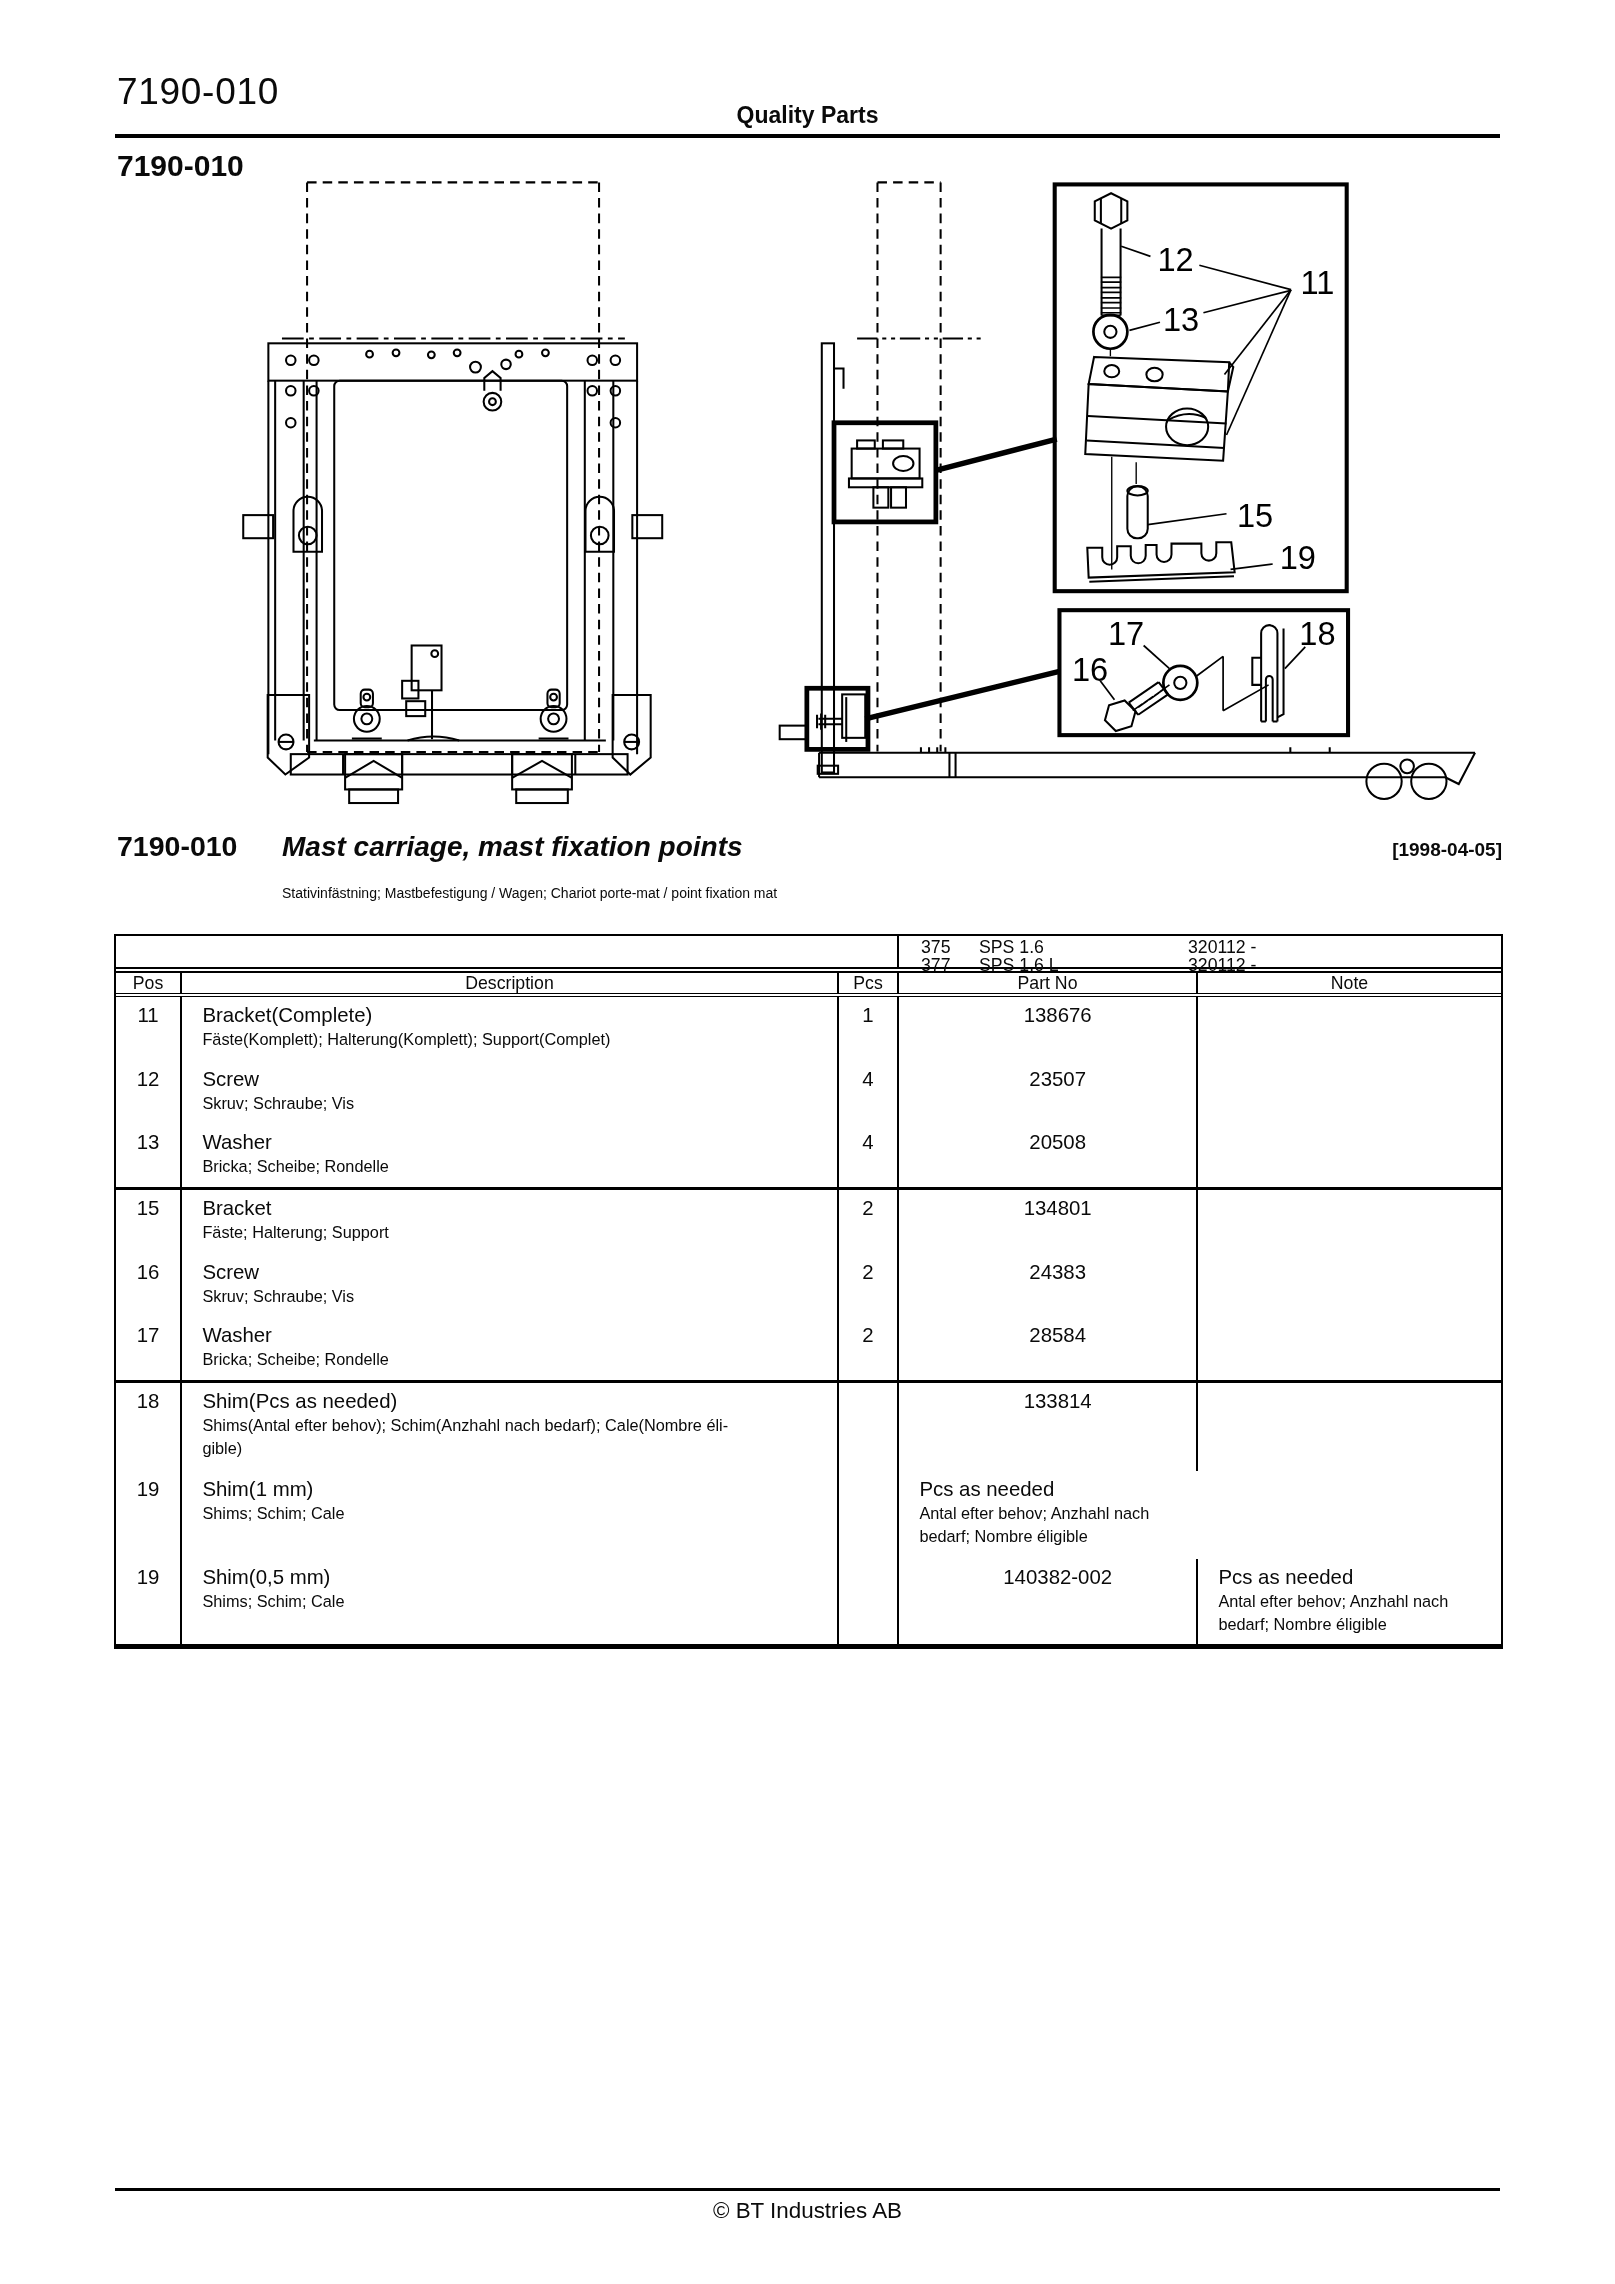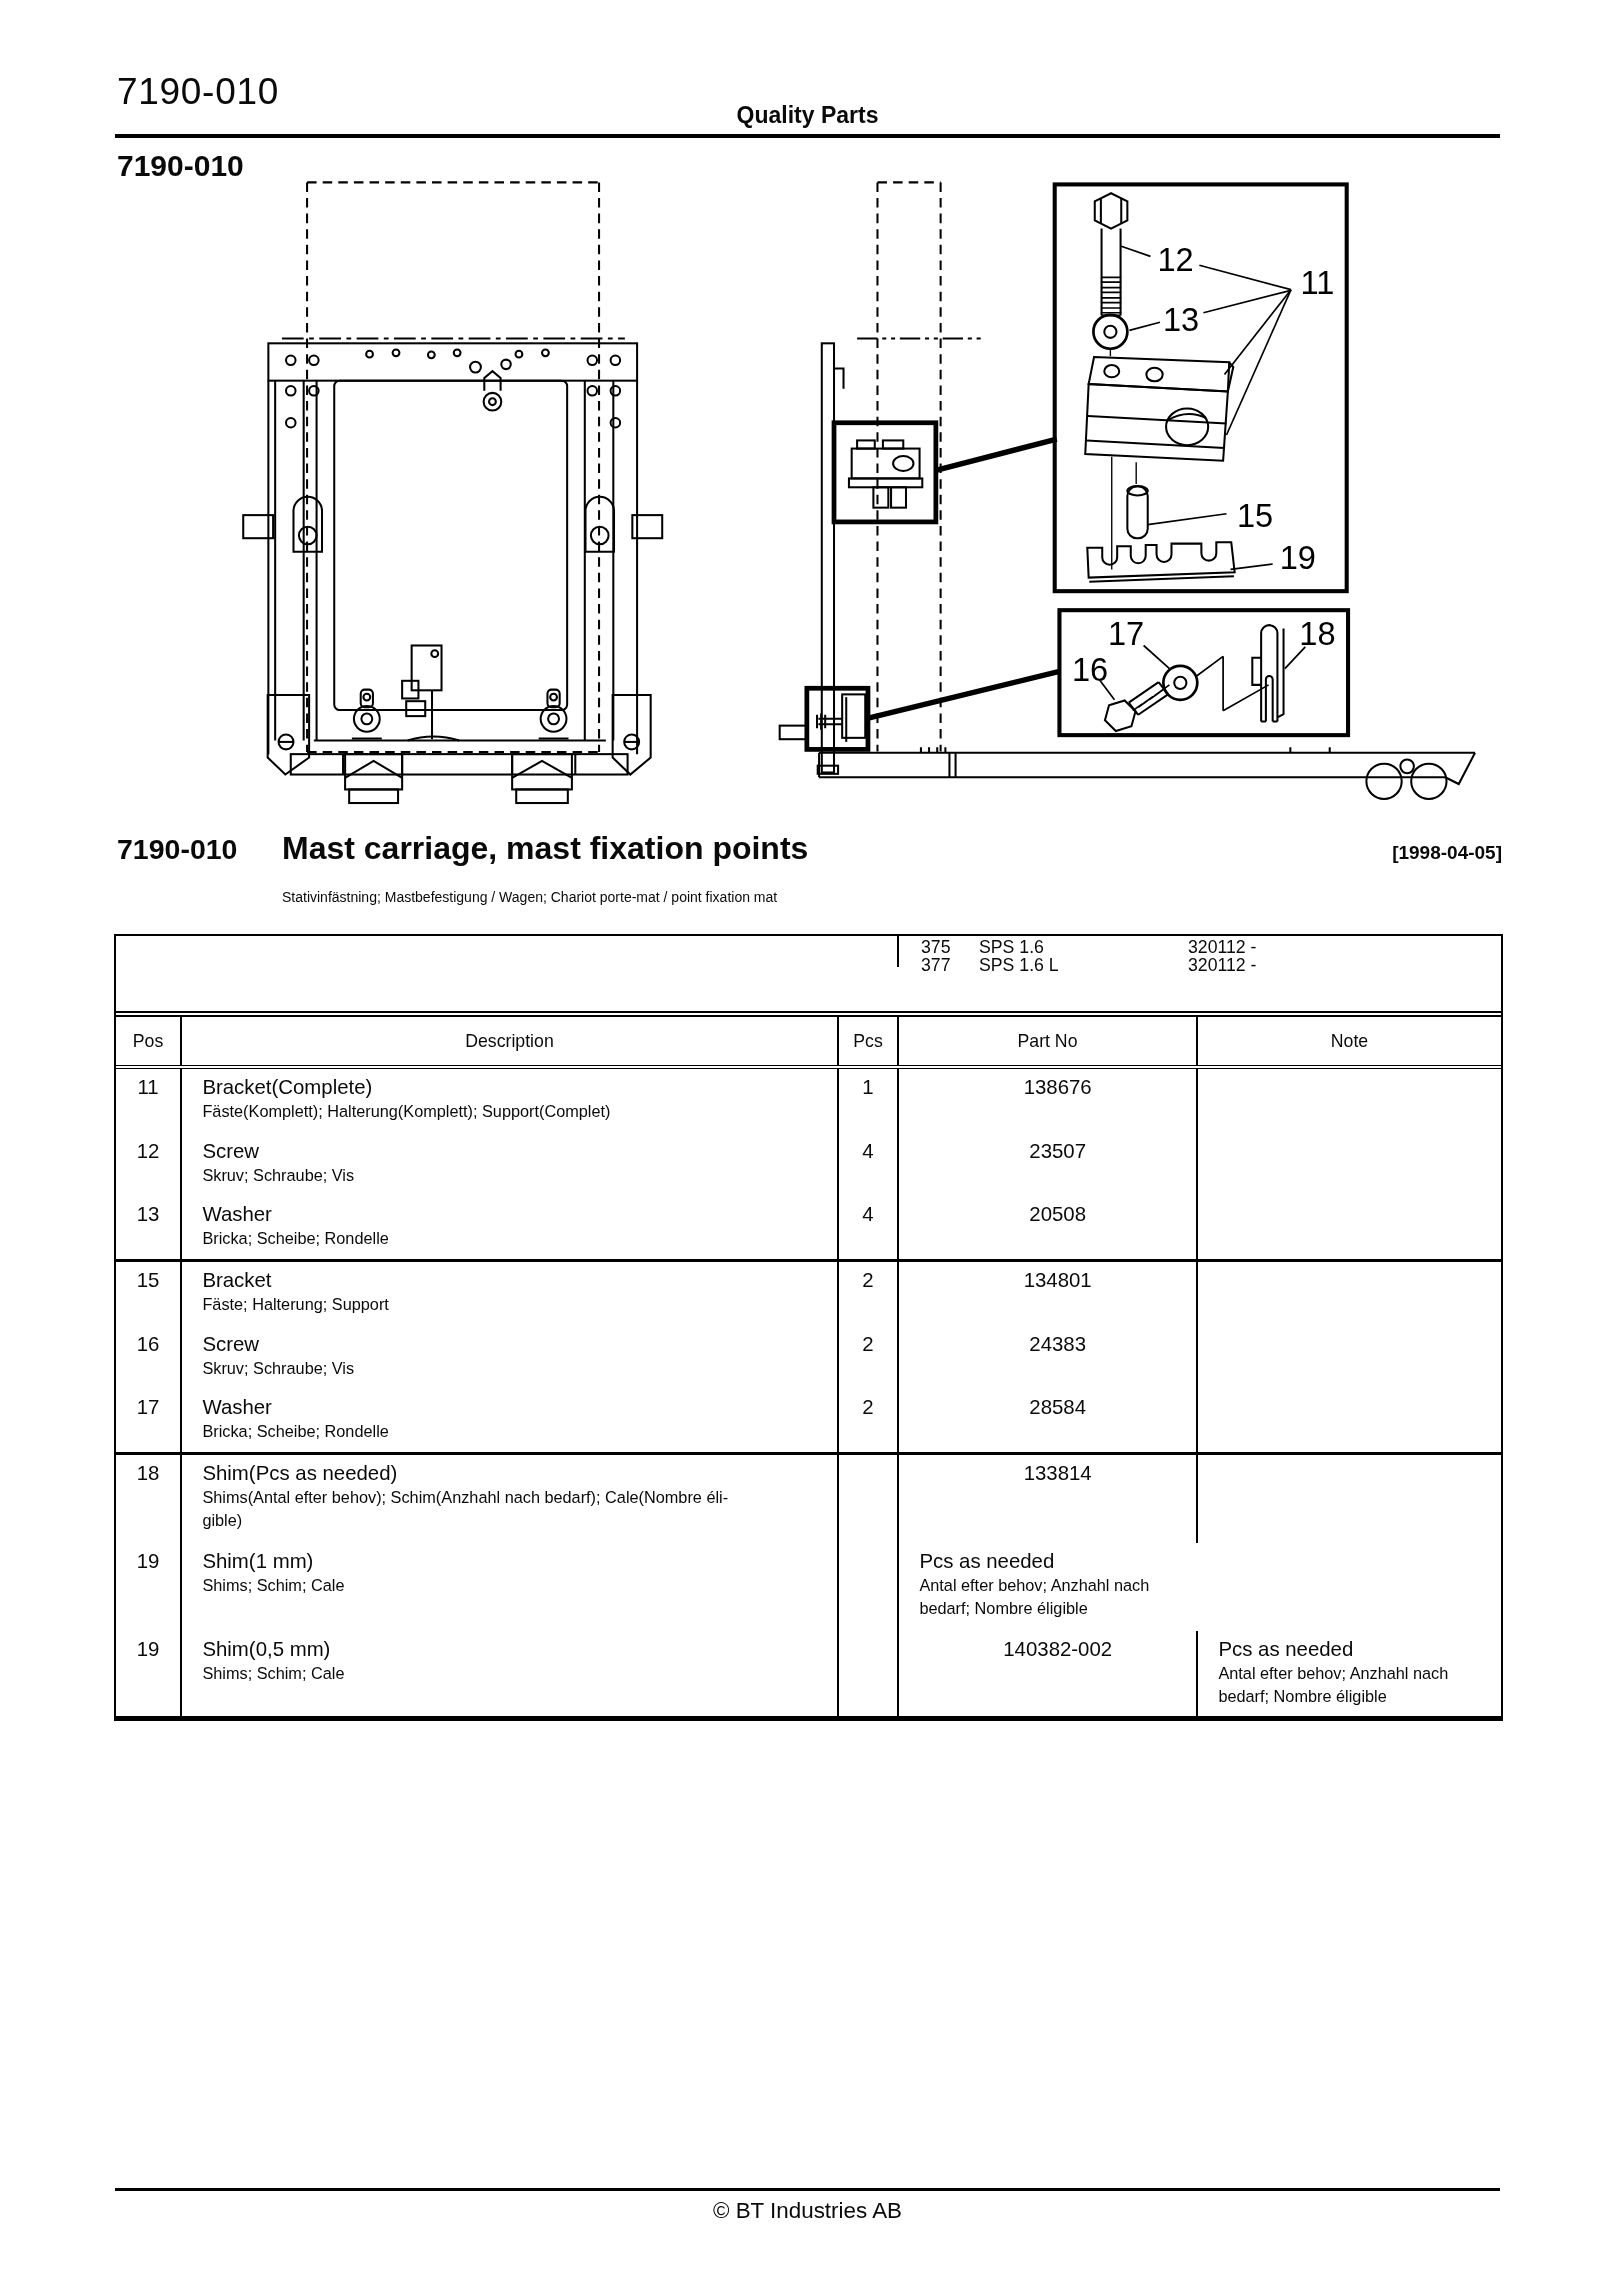--- a/index.html
+++ b/index.html
@@ -14,30 +14,30 @@
   .top-rule{top:134px;}
   .section-code{position:absolute;left:117px;top:149px;font-size:30px;font-weight:700;}
   
   .diagram{position:absolute;left:102px;top:170px;width:1426px;height:659px;}
   .diagram *{vector-effect:none;}
   .co{font-family:"Liberation Sans",sans-serif;font-size:48px;fill:#000;}
   
   .title-block{position:absolute;left:117px;top:830px;width:1385px;}
   .title-row{display:grid;grid-template-columns:165px 1fr auto;align-items:baseline;}
   .t-code{font-size:28.5px;font-weight:700;}
-  .t-name{font-size:32px;font-weight:700;}
+  .t-name{font-size:28px;font-weight:700;font-style:italic;}
   .t-date{font-size:19px;font-weight:700;}
   .subtitle{margin-left:165px;margin-top:22px;font-size:14px;}
   
   .tbl{position:absolute;left:114px;top:934px;width:1389px;border:2.7px solid #000;border-bottom-width:5.4px;box-sizing:border-box;background:#fff;}
   .tb{display:flex;height:31px;box-sizing:border-box;}
   .tb-left{width:783px;border-right:2px solid #000;box-sizing:border-box;}
   .tb-right{flex:1;padding:2px 0 0 22px;}
   .model-row{display:grid;grid-template-columns:58px 209px auto;font-size:17.7px;line-height:18.3px;}
-  .thead{display:grid;grid-template-columns:66px 657px 60px 299px 1fr;border-top:6.8px double #000;border-bottom:4.8px double #000;height:58px;box-sizing:border-box;margin-top:44px;}
+  .thead{display:grid;grid-template-columns:66px 657px 60px 299px 1fr;border-top:6.8px double #000;border-bottom:4.8px double #000;height:30px;box-sizing:border-box;}
   .th{display:flex;align-items:center;justify-content:center;font-size:17.7px;}
   .th:not(:last-child){border-right:2px solid #000;}
   .grp{border-bottom:3.4px solid #000;}
   .grp:last-child{border-bottom:none;}
   .row{display:grid;grid-template-columns:66px 657px 60px 299px 1fr;}
   .c{padding-top:5.4px;padding-bottom:9.5px;box-sizing:border-box;}
   .c:not(.note){border-right:2px solid #000;}
   .pos{text-align:center;font-size:20.4px;line-height:26px;}
   .pcs{text-align:center;font-size:20.4px;line-height:26px;}
   .desc,.note{padding-left:20.4px;padding-right:19px;}

